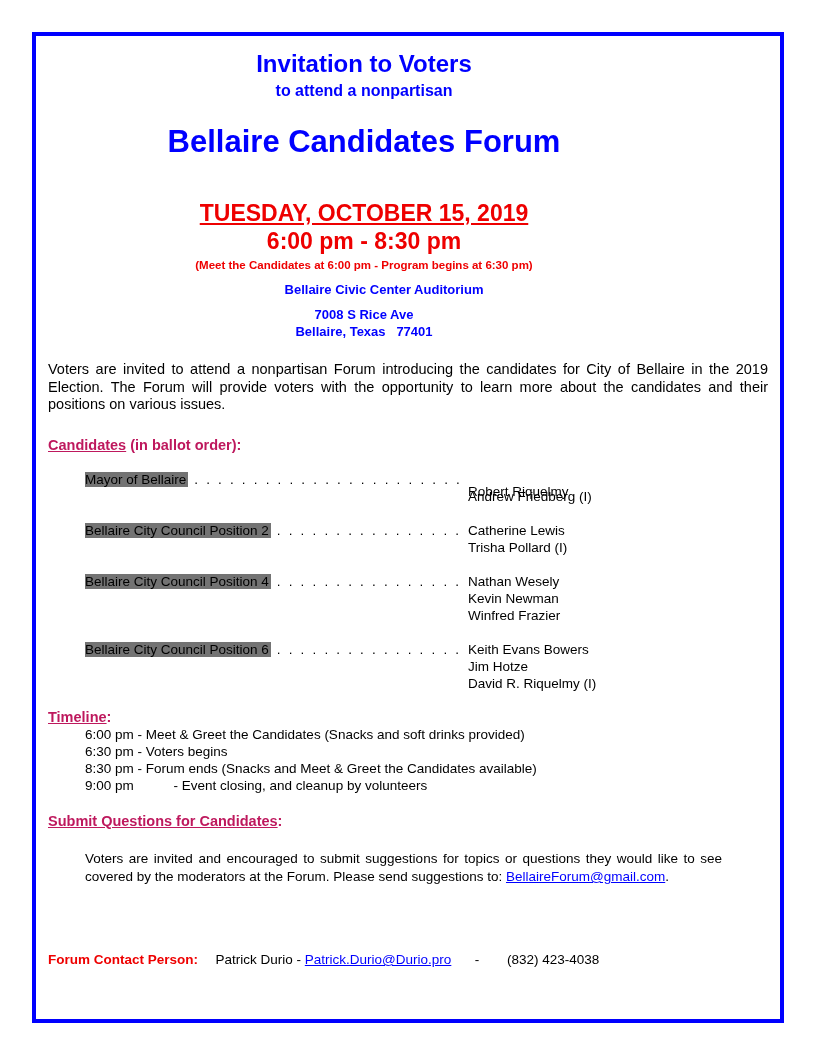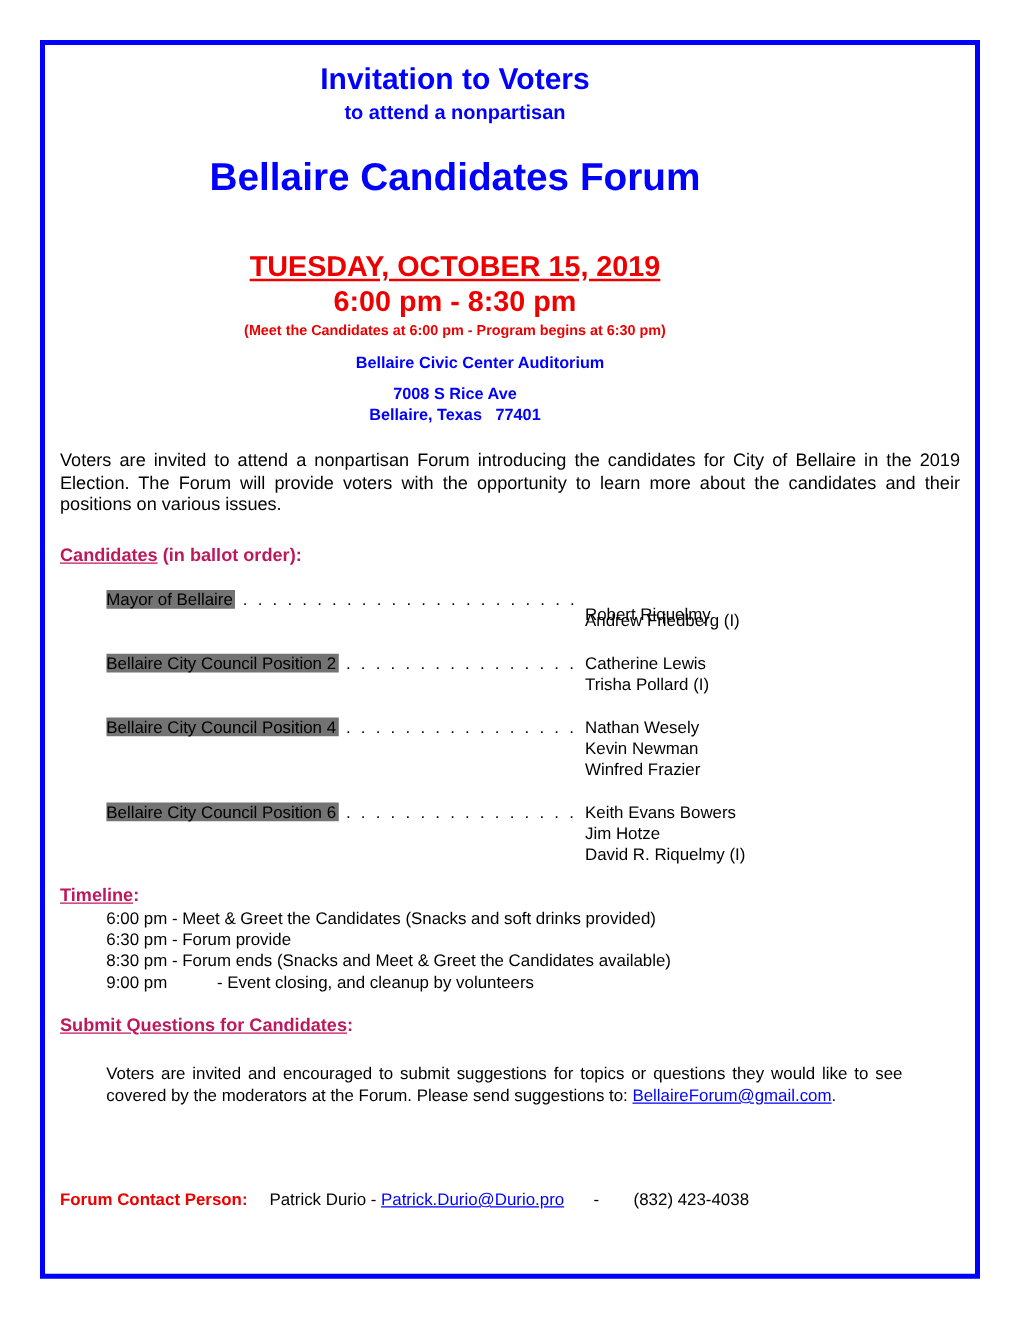--- a/index.html
+++ b/index.html
@@ -81,21 +81,21 @@
   <span class="label">Bellaire City Council Position 6</span><span class="dots"> . . . . . . . . . . . . . . . . . . . . . . . . . . . . . . . . . . . . . . .</span>
 </div>
 <div class="abs row cand" style="top:641px;">Keith Evans Bowers</div>
 <div class="abs row cand" style="top:658px;">Jim Hotze</div>
 <div class="abs row cand" style="top:675px;">David R. Riquelmy (I)</div>
 
 <div class="abs section-head" style="left:48px; top:709px;">
   <span class="u">Timeline</span><span>:</span>
 </div>
 <div class="abs tl" style="top:727px;"><span>6:00 pm</span><span style="white-space:pre;"> - Meet &amp; Greet the Candidates (Snacks and soft drinks provided)</span></div>
-<div class="abs tl" style="top:744px;"><span>6:30 pm</span><span style="white-space:pre;"> - Forum provide</span></div>
+<div class="abs tl" style="top:744px;"><span>6:30 pm</span><span style="white-space:pre;"> - Voters begins</span></div>
 <div class="abs tl" style="top:761px;"><span>8:30 pm</span><span style="white-space:pre;"> - Forum ends (Snacks and Meet &amp; Greet the Candidates available)</span></div>
 <div class="abs tl" style="top:778px;"><span>9:00 pm</span><span style="white-space:pre;margin-left:36px;"> - Event closing, and cleanup by volunteers</span></div>
 
 <div class="abs section-head" style="left:48px; top:813px;">
   <span class="u">Submit Questions for Candidates</span><span>:</span>
 </div>
 <div class="abs q"><span>Voters are invited and encouraged to submit suggestions for topics or questions they would like to see covered by the moderators at the Forum.  Please send suggestions to: </span><a class="link">BellaireForum@gmail.com</a><span>.</span></div>
 
 <div class="abs contact">
   <span class="lbl">Forum Contact Person:</span>

